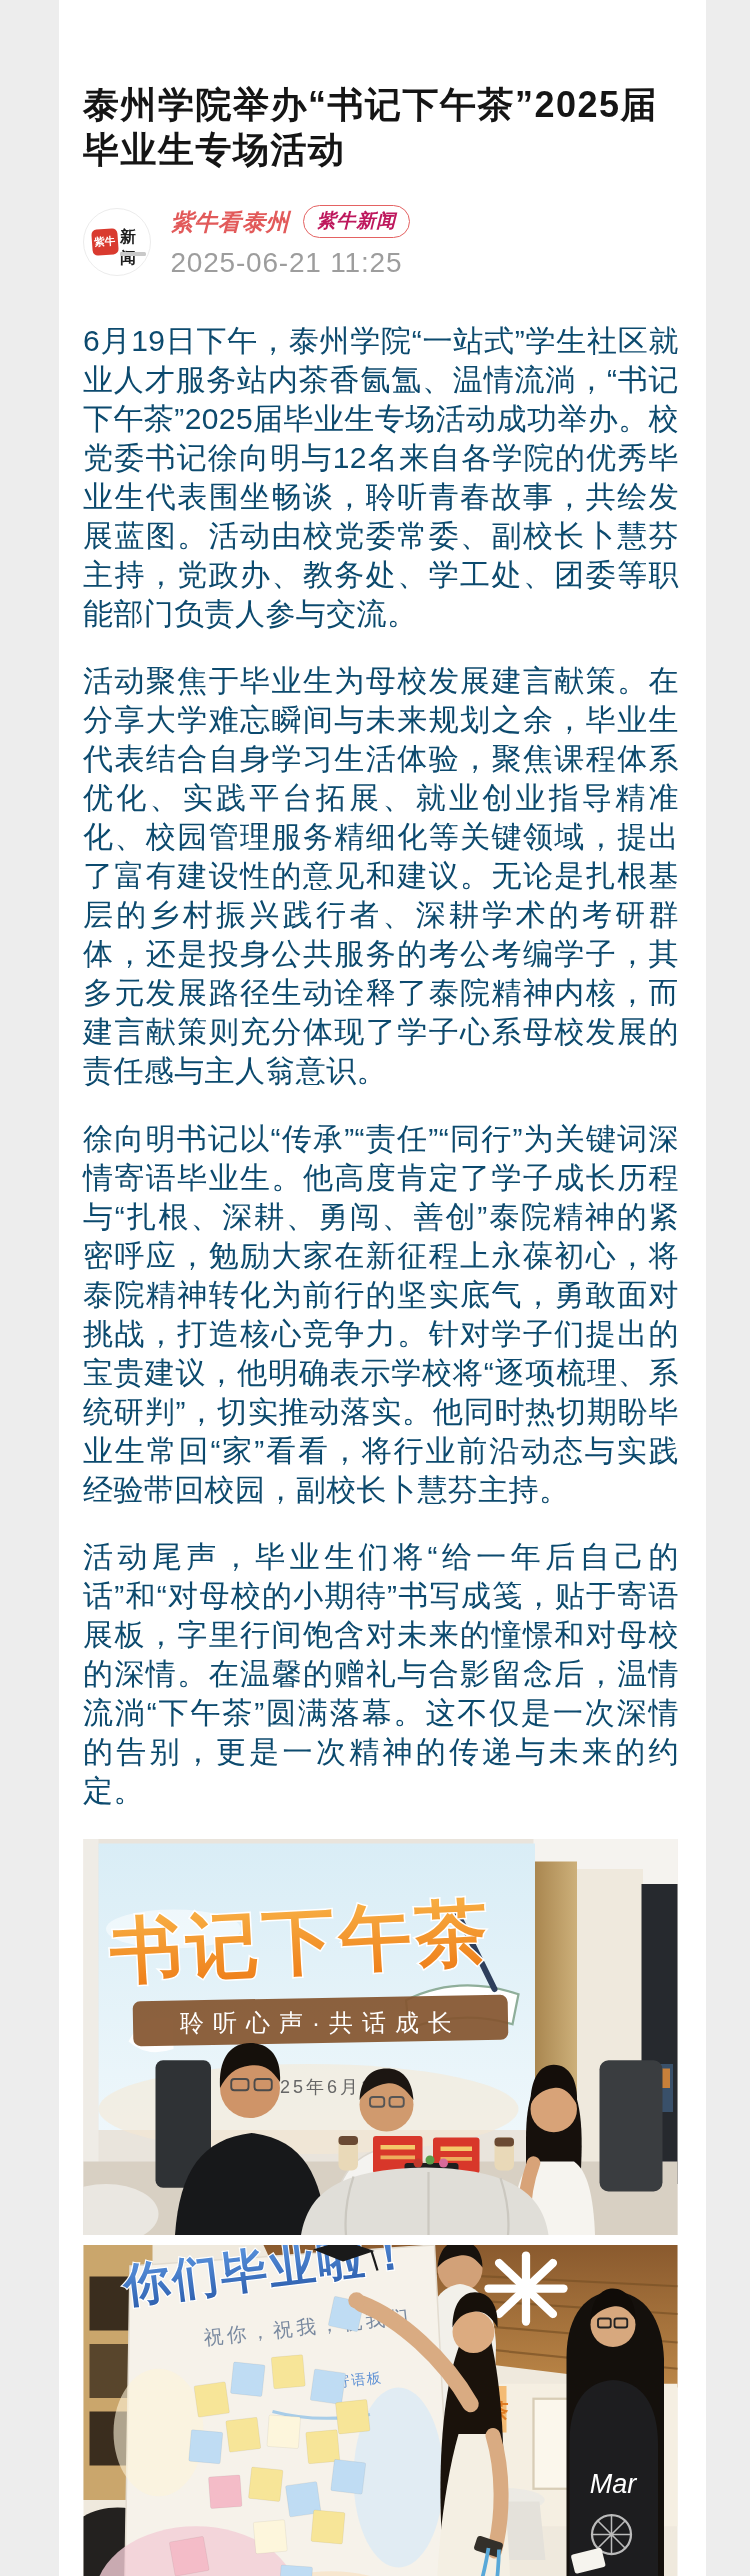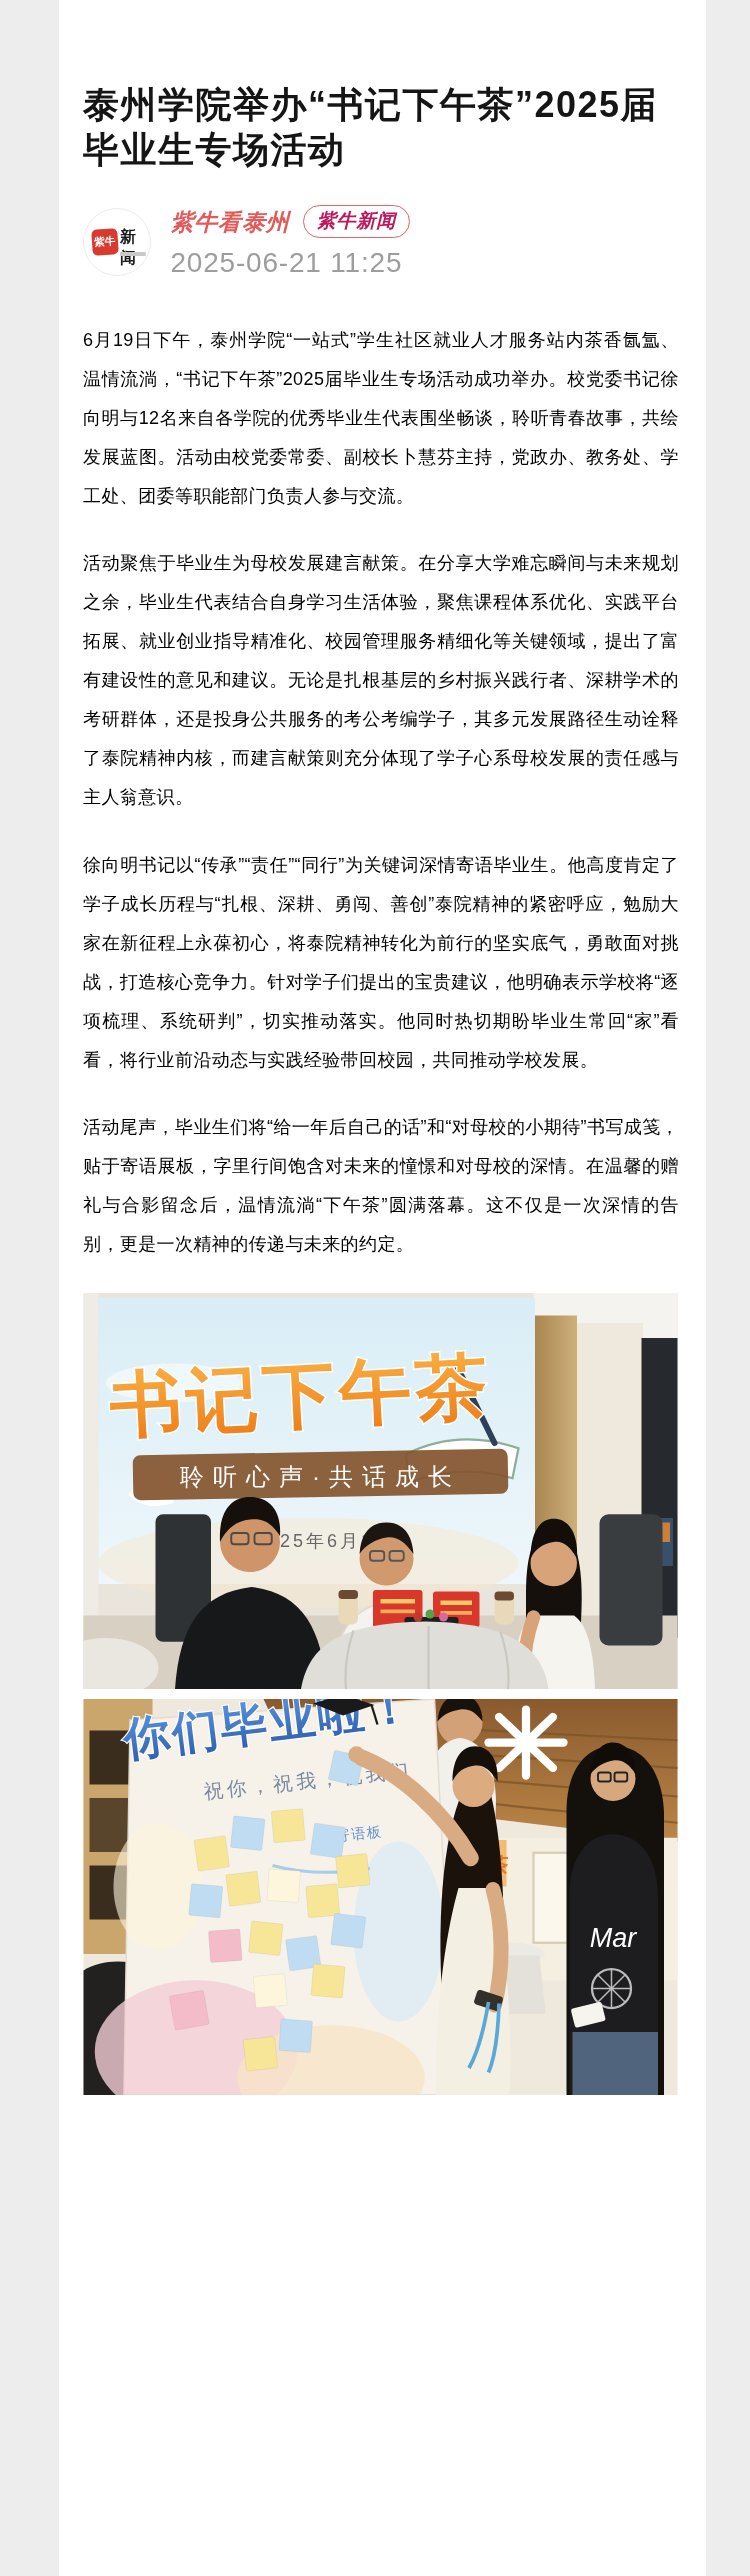--- a/index.html
+++ b/index.html
@@ -55,22 +55,22 @@
   .badge {
     margin-left:13.5px;
     border:1.5px solid #e46262; color:#be185d;
     font-size:19px; font-weight:700; letter-spacing:0.8px;
     padding:2.3px 12.8px; border-radius:750px;
   }
   .pub-time { margin-top:9px; font-size:28px; color:#9d9d9d; letter-spacing:0.8px; }
   .content { margin-top:42px; }
   .para {
     margin:0 0 28.5px;
-    font-size:18px; line-height:39px;
-    color:#000000; letter-spacing:0.4px;
+    font-size:30px; line-height:39px;
+    color:#0c4a6e; letter-spacing:0.4px;
     word-break:break-all; text-align:justify;
   }
   figure.photo { margin:4.5px 0 10.5px; width:595px; }
   figure.photo svg { display:block; width:595px; height:396px; }
 </style>
 </head>
 <body>
 
 <div class="card">
 
@@ -87,21 +87,21 @@
         <span class="source-name">紫牛看泰州</span>
         <span class="badge">紫牛新闻</span>
       </div>
       <div class="pub-time">2025-06-21 11:25</div>
     </div>
   </div>
 
   <div class="content">
     <p class="para">6月19日下午，泰州学院“一站式”学生社区就业人才服务站内茶香氤氲、温情流淌，“书记下午茶”2025届毕业生专场活动成功举办。校党委书记徐向明与12名来自各学院的优秀毕业生代表围坐畅谈，聆听青春故事，共绘发展蓝图。活动由校党委常委、副校长卜慧芬主持，党政办、教务处、学工处、团委等职能部门负责人参与交流。</p>
     <p class="para">活动聚焦于毕业生为母校发展建言献策。在分享大学难忘瞬间与未来规划之余，毕业生代表结合自身学习生活体验，聚焦课程体系优化、实践平台拓展、就业创业指导精准化、校园管理服务精细化等关键领域，提出了富有建设性的意见和建议。无论是扎根基层的乡村振兴践行者、深耕学术的考研群体，还是投身公共服务的考公考编学子，其多元发展路径生动诠释了泰院精神内核，而建言献策则充分体现了学子心系母校发展的责任感与主人翁意识。</p>
-    <p class="para">徐向明书记以“传承”“责任”“同行”为关键词深情寄语毕业生。他高度肯定了学子成长历程与“扎根、深耕、勇闯、善创”泰院精神的紧密呼应，勉励大家在新征程上永葆初心，将泰院精神转化为前行的坚实底气，勇敢面对挑战，打造核心竞争力。针对学子们提出的宝贵建议，他明确表示学校将“逐项梳理、系统研判”，切实推动落实。他同时热切期盼毕业生常回“家”看看，将行业前沿动态与实践经验带回校园，共同推动学校发展。</p>
+    <p class="para">徐向明书记以“传承”“责任”“同行”为关键词深情寄语毕业生。他高度肯定了学子成长历程与“扎根、深耕、勇闯、善创”泰院精神的紧密呼应，勉励大家在新征程上永葆初心，将泰院精神转化为前行的坚实底气，勇敢面对挑战，打造核心竞争力。针对学子们提出的宝贵建议，他明确表示学校将“逐项梳理、系统研判”，切实推动落实。他同时热切期盼毕业生常回“家”看看，将行业前沿动态与实践经验带回校园，副校长卜慧芬主持。</p>
     <p class="para">活动尾声，毕业生们将“给一年后自己的话”和“对母校的小期待”书写成笺，贴于寄语展板，字里行间饱含对未来的憧憬和对母校的深情。在温馨的赠礼与合影留念后，温情流淌“下午茶”圆满落幕。这不仅是一次深情的告别，更是一次精神的传递与未来的约定。</p>
 
     <figure class="photo">
       <svg viewBox="0 0 792 528" xmlns="http://www.w3.org/2000/svg">
         <defs>
           <linearGradient id="sky" x1="0" y1="0" x2="0" y2="1">
             <stop offset="0" stop-color="#d9edf6"></stop>
               <stop offset="1" stop-color="#eef7fb"></stop>
           </linearGradient>
           <linearGradient id="orange" x1="0" y1="0" x2="0" y2="1">

